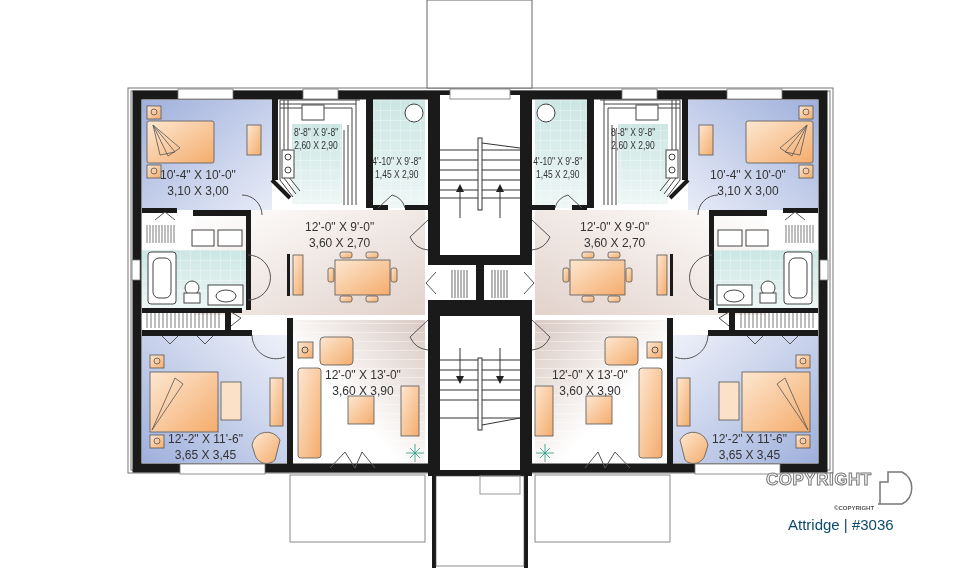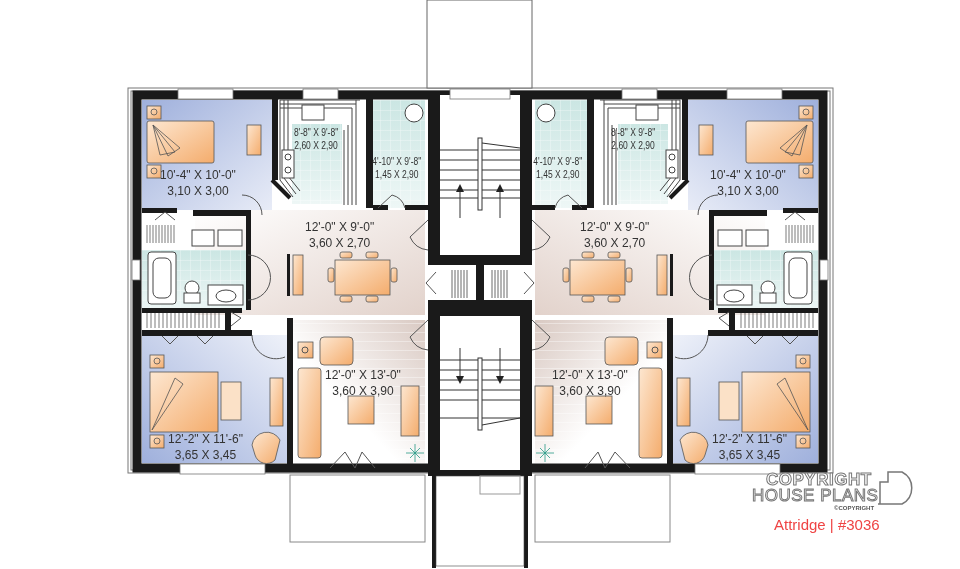--- a/index.html
+++ b/index.html
@@ -6,21 +6,21 @@
   body{width:960px;height:569px;position:relative;overflow:hidden;font-family:"Liberation Sans",sans-serif;}
   #plan{position:absolute;left:0;top:0;width:960px;height:569px;}
   .lbl{position:absolute;font-family:"Liberation Sans",sans-serif;color:#333;text-align:center;white-space:nowrap;line-height:1.3;}
   .lbl.big{font-size:12px;}
   .lbl.small{font-size:10px;transform:scaleX(0.85);}
   .lbl span{display:block;}
   #logo{position:absolute;left:752px;top:470px;width:180px;height:70px;}
   #logo .l1{position:absolute;left:14px;top:0;font-size:17px;font-weight:bold;color:#fff;letter-spacing:0.5px;-webkit-text-stroke:1px #777;}
   #logo .l2{position:absolute;left:0;top:16px;font-size:17px;color:#fff;-webkit-text-stroke:1px #777;letter-spacing:0.5px;}
   #logo .l3{position:absolute;left:82px;top:35px;font-size:6px;color:#555;font-weight:bold;}
-  #logo .l4{position:absolute;left:22px;top:46px;font-size:15px;color:#ef4444;}
+  #logo .l4{position:absolute;left:36px;top:46px;font-size:15px;color:#0c4a6e;}
   #logo svg{position:absolute;left:122px;top:0;}
 </style>
 </head>
 <body>
 
 <svg id="plan" viewBox="0 0 960 569" xmlns="http://www.w3.org/2000/svg">
   <defs>
     <linearGradient id="bedL" x1="0" y1="0" x2="1" y2="1">
       <stop offset="0" stop-color="#9fb0dc"></stop>
         <stop offset="1" stop-color="#e8ecf7"></stop>
@@ -448,19 +448,18 @@
   <span>12'-0" X 13'-0"</span>
   <span>3,60 X 3,90</span>
 </div>
 <div class="lbl big" style="left:712px;top:432px;">
   <span>12'-2" X 11'-6"</span>
   <span>3,65 X 3,45</span>
 </div>
 
 <div id="logo">
   <div class="l1">COPYRIGHT</div>
-  <div class="l2">HOUSE PLANS</div>
   <div class="l3">©COPYRIGHT</div>
   <div class="l4">Attridge | #3036</div>
   <svg width="48" height="40" viewBox="0 0 48 40">
     <path d="M4 34 H28 A18 18 0 0 0 28 2 H14 V12 H6 V34" fill="none" stroke="#777" stroke-width="1.5"></path>
   </svg>
 </div>
 
 </body></html>

